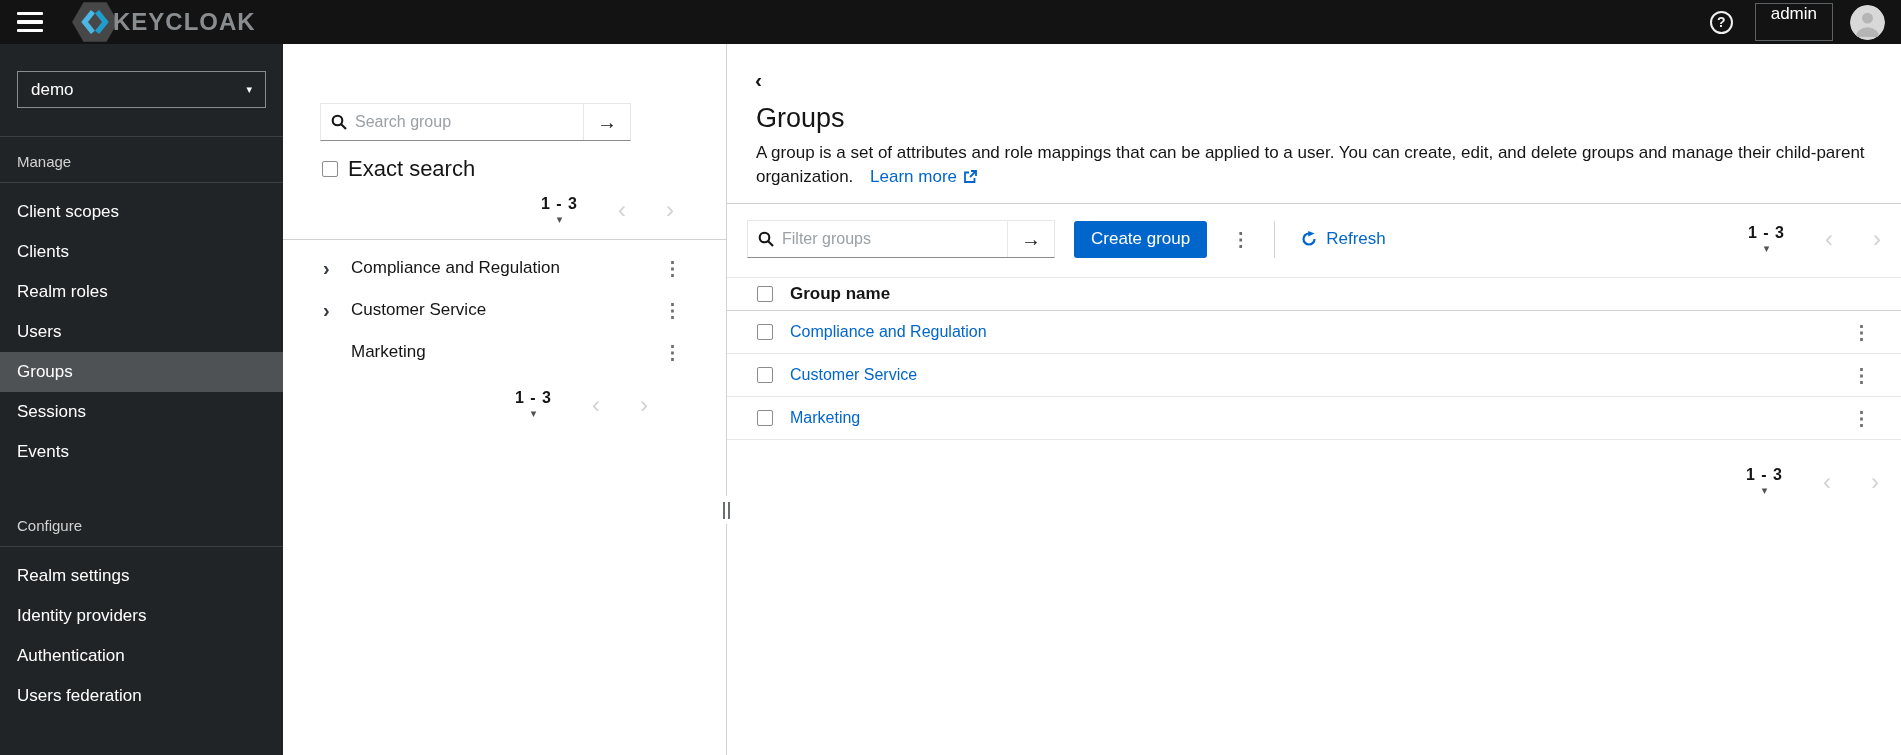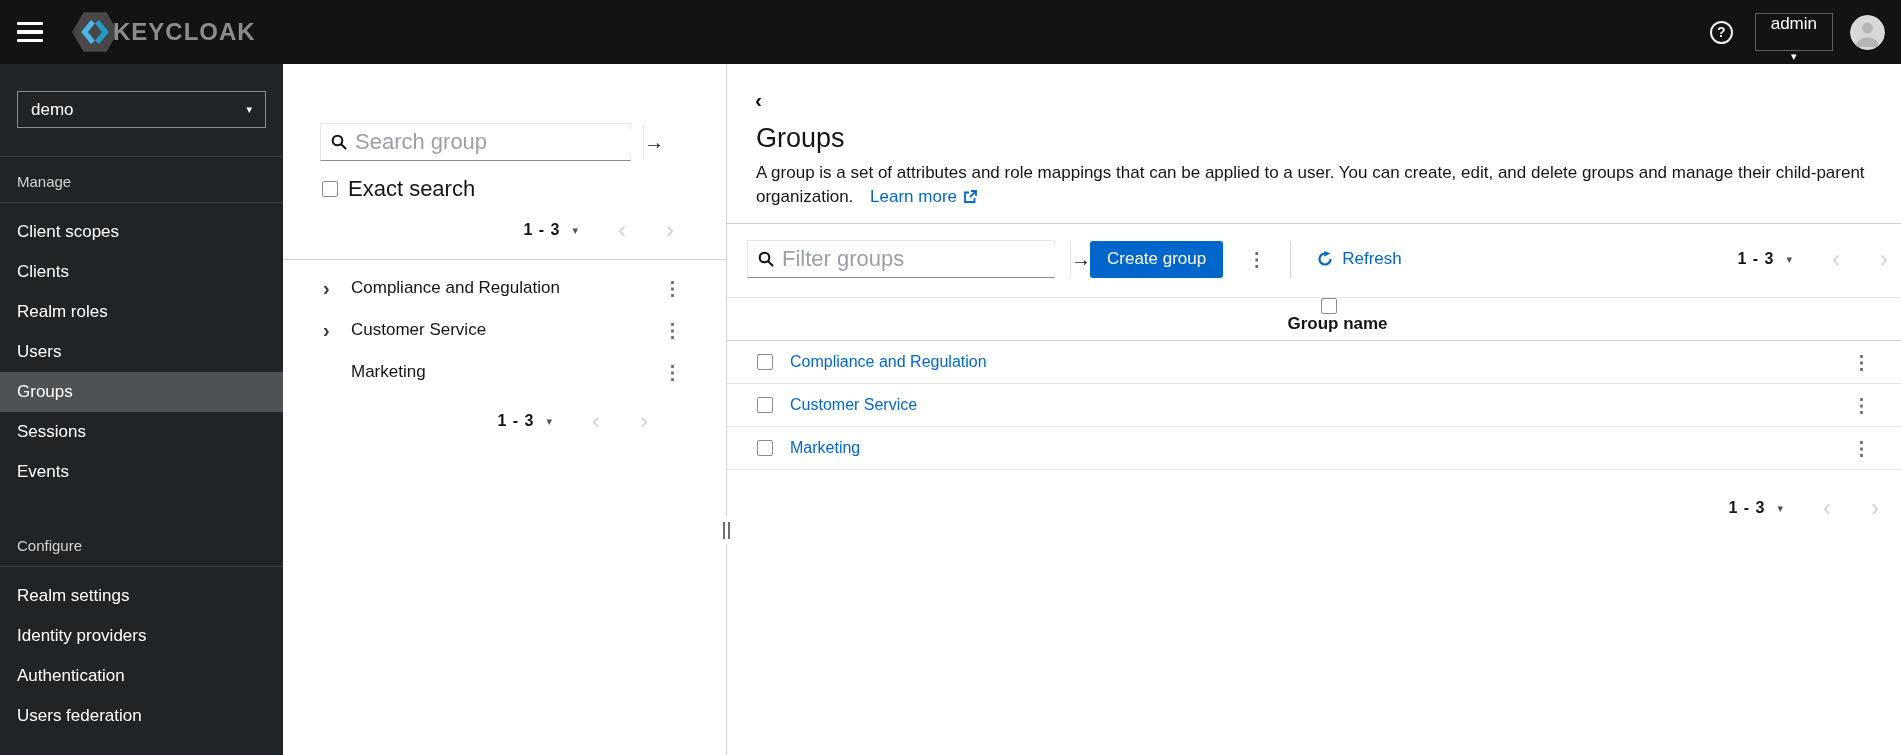--- a/index.html
+++ b/index.html
@@ -1,21 +1,21 @@
 <!DOCTYPE html>
 <html style="--primary: #0066cc; --link: #0066cc; --topbar-bg: #131313; --sidebar-bg: #212427; --active-nav-bg: #4f5255;"><head>
 <meta charset="utf-8">
 <style>
   * { margin:0; padding:0; box-sizing:border-box; }
   html,body { width:1901px; height:755px; overflow:hidden; background:#fff;
               font-family:"Liberation Sans", sans-serif; color:#151515; }
   .screen { width:1901px; height:755px; display:flex; flex-direction:column; }
 
   
-  .topbar { height:64px; background:var(--topbar-bg,#131313); display:flex; align-items:center;
+  .topbar { height:44px; background:var(--topbar-bg,#131313); display:flex; align-items:center;
             padding:0 16px 0 17px; flex:0 0 auto; }
   .hamburger { background:none; border:0; cursor:pointer; width:26px; height:20px;
                display:flex; flex-direction:column; justify-content:space-between; }
   .hamburger .bar { height:3.2px; background:#fff; border-radius:1px; width:100%; }
   .brand { display:flex; align-items:center; margin-left:28px; }
   .brand-text { font-size:24px; font-weight:700; letter-spacing:1px; color:#8a8d90; margin-left:-6px; }
   .topbar-spacer { flex:1; }
   .help-btn { background:none; border:0; cursor:pointer; margin-right:22px; }
   .help-circle { display:flex; width:23px; height:23px; border:2px solid #f0f0f0; border-radius:50%;
                  color:#f0f0f0; font-size:14px; font-weight:700; align-items:center; justify-content:center; }
@@ -42,34 +42,34 @@
               cursor:pointer; }
   .nav-item.active { background:var(--active-nav-bg,#4f5255); }
   .configure-title { margin-top:29px; }
 
   
   .tree-panel { width:444px; flex:0 0 auto; background:#fff; border-right:1px solid #d2d2d2;
                 position:relative; }
   .search-wrap { margin:59px 0 0 37px; width:311px; height:38px; display:flex;
                  border:1px solid #e7e7e7; border-bottom:1px solid #8a8d90; }
   .search-field { flex:1; display:flex; align-items:center; padding-left:10px; }
-  .search-field input { border:0; outline:none; flex:1; font-size:22px; font-family:inherit;
+  .search-field input { border:0; outline:none; flex:1; font-size:16px; font-family:inherit;
                         color:#151515; margin-left:8px; min-width:0; }
   .search-field input::placeholder { color:#9aa0a5; }
   .arrow-btn { width:47px; background:#fff; border:0; border-left:1px solid #e7e7e7;
                font-size:20px; color:#151515; cursor:pointer; }
   .exact-row { margin:15px 0 0 39px; display:flex; align-items:center; }
   .checkbox { width:16px; height:16px; border:1px solid #8a8d90; border-radius:2px; background:#fff;
               display:inline-block; cursor:pointer; flex:0 0 auto; }
   .exact-label { font-size:22px; margin-left:10px; }
 
   
   .pagination { display:flex; align-items:center; }
-  .pg-range { background:none; border:0; display:flex; align-items:center; gap:12px; cursor:pointer;
-              font-family:inherit; }
+  .pg-range { background:none; border:0; display:flex; align-items:center; cursor:pointer;
+              font-family:inherit;flex-direction:column; }
   .pg-range b { font-size:16px; font-weight:700; color:#151515; letter-spacing:1px; }
   .pg-range .caret { font-size:11px; color:#4f5255; }
   .pg-btn { background:none; border:0; font-size:24px; line-height:1; color:#d2d2d2;
             margin-left:40px; cursor:default; font-family:inherit; }
   .mid-pg-top { margin-top:11px; padding-right:52px; justify-content:flex-end; height:34px; }
   .mid-divider { border-bottom:1px solid #d2d2d2; margin-top:12px; }
   .mid-pg-bottom { margin-top:16px; padding-right:78px; justify-content:flex-end; }
 
   .tree-list { margin-top:7px; }
   .tree-row { height:42px; display:flex; align-items:center; padding:0 44px 0 40px; }
@@ -88,34 +88,34 @@
   .back-row { padding:25px 0 0 28px; }
   .back-btn { background:none; border:0; font-size:21px; font-weight:600; color:#151515;
               cursor:pointer; line-height:1; font-family:inherit; }
   .main-header { padding:12px 30px 0 29px; }
   .page-title { font-size:27px; font-weight:400; color:#151515; }
   .desc { margin-top:7px; font-size:17px; line-height:24px; max-width:1130px; }
   .learn-more { color:var(--link,#06c); text-decoration:none; margin-left:12px; cursor:pointer;
                 display:inline-flex; align-items:center; gap:6px;text-align:center; }
   .main-divider { border-bottom:1px solid #d2d2d2; margin-top:14px; }
 
-  .toolbar { padding:16px 13px 0 20px; display:flex; align-items:center; }
+  .toolbar { padding:16px 20px 0 20px; display:flex; align-items:center; }
   .filter-wrap { width:308px; margin:0; }
-  .create-btn { margin-left:35px; height:37px; padding:0 17px; background:var(--primary,#06c);
+  .create-btn { margin-left:19px; height:37px; padding:0 17px; background:var(--primary,#06c);
                 color:#fff; border:0; border-radius:3px; font-size:17px; font-family:inherit;
                 cursor:pointer; }
   .toolbar .kebab { margin-left:24px; }
   .vdiv { width:1px; height:37px; background:#d2d2d2; margin-left:24px; }
   .refresh-btn { margin-left:26px; background:none; border:0; display:flex; align-items:center;
                  gap:9px; color:var(--link,#06c); font-size:17px; cursor:pointer; font-family:inherit; }
   .toolbar-spacer { flex:1; }
 
   .grid { margin-top:19px; }
-  .g-head { height:44px; display:flex; align-items:center; padding-left:30px;
-            border-top:1px solid #e7e7e7; border-bottom:1px solid #d2d2d2;flex-direction:column; }
+  .g-head { height:34px; display:flex; align-items:center; padding-left:30px;
+            border-top:1px solid #e7e7e7; border-bottom:1px solid #d2d2d2; }
   .g-head .col-label { font-size:17px; font-weight:700; margin-left:17px; }
   .g-row { height:43px; display:flex; align-items:center; padding-left:30px;
            border-bottom:1px solid #e7e7e7; }
   .g-link { font-size:16px; color:var(--link,#06c); text-decoration:none; margin-left:17px; cursor:pointer; }
   .g-row .kebab { margin-right:30px; }
 
   .bottom-pg-row { margin-top:26px; padding-right:22px; display:flex; justify-content:flex-end; }
 </style>
 </head>
 <body>

